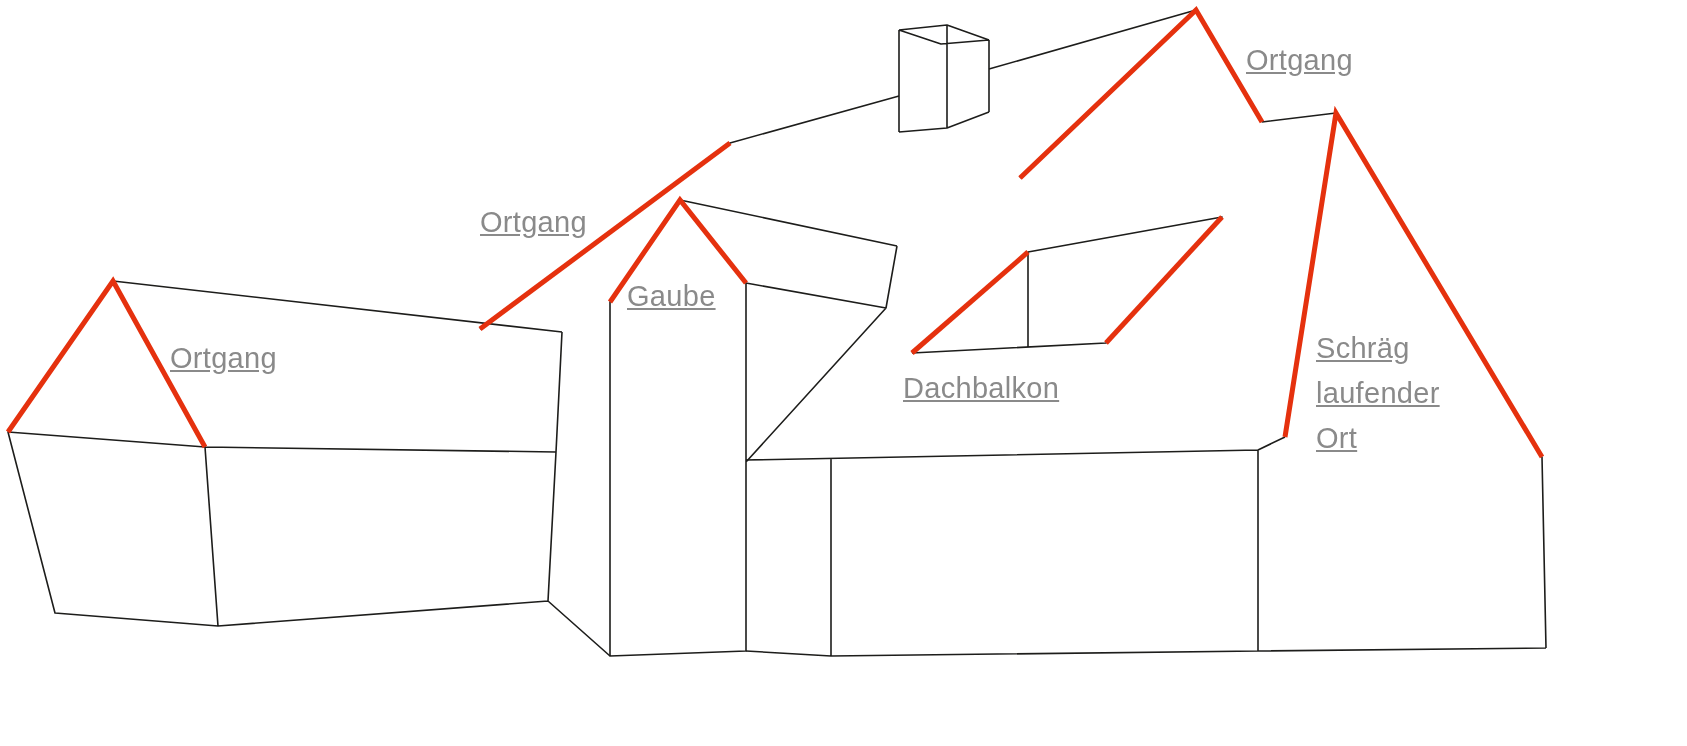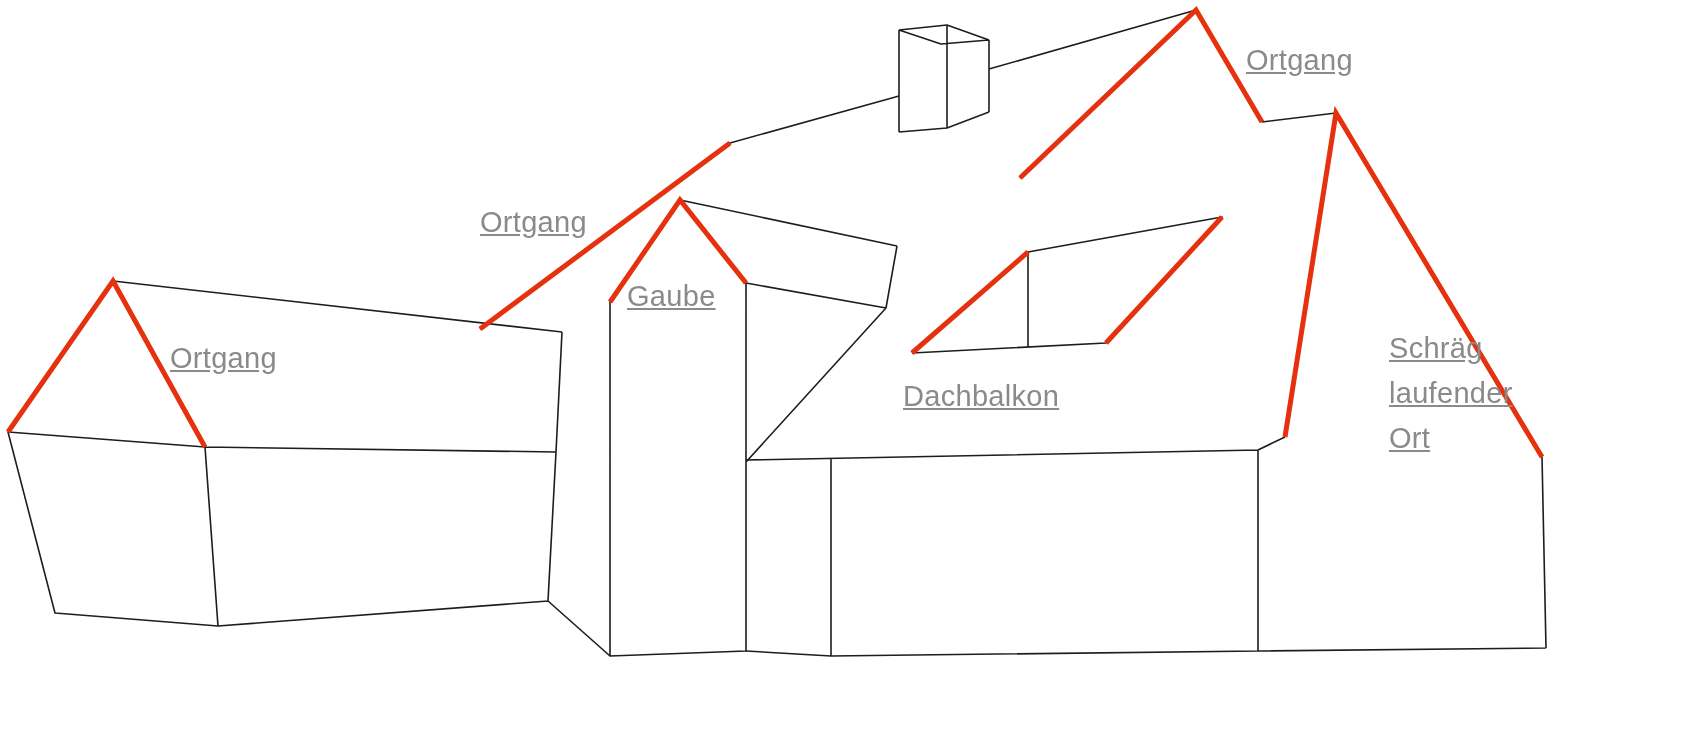--- a/index.html
+++ b/index.html
@@ -105,21 +105,21 @@
   </svg>
 
   <div class="label" style="left:480px; top:200px;">Ortgang</div>
 
   <div class="label" style="left:627px; top:274px;">Gaube</div>
 
   <div class="label" style="left:170px; top:336px;">Ortgang</div>
 
   <div class="label" style="left:1246px; top:38px;">Ortgang</div>
 
-  <div class="label" style="left:903px; top:374px;">Dachbalkon</div>
+  <div class="label" style="left:903px; top:366px;">Dachbalkon</div>
 
-  <div class="label" style="left:1389px; top:326px;">
+  <div class="label" style="left:1316px; top:326px;">
     <div>Schräg</div>
     <div>laufender</div>
     <div>Ort</div>
   </div>
 
 </div>
 
 </body></html>

